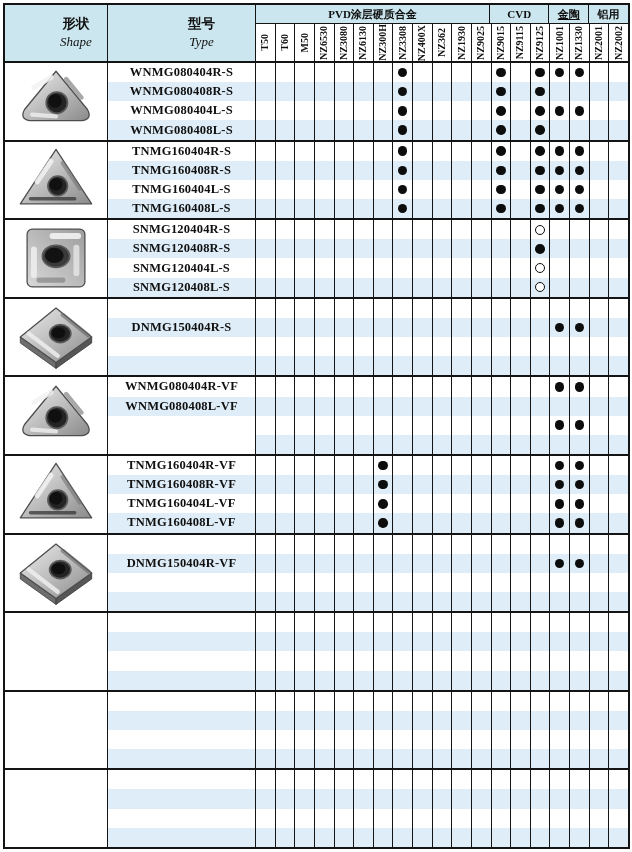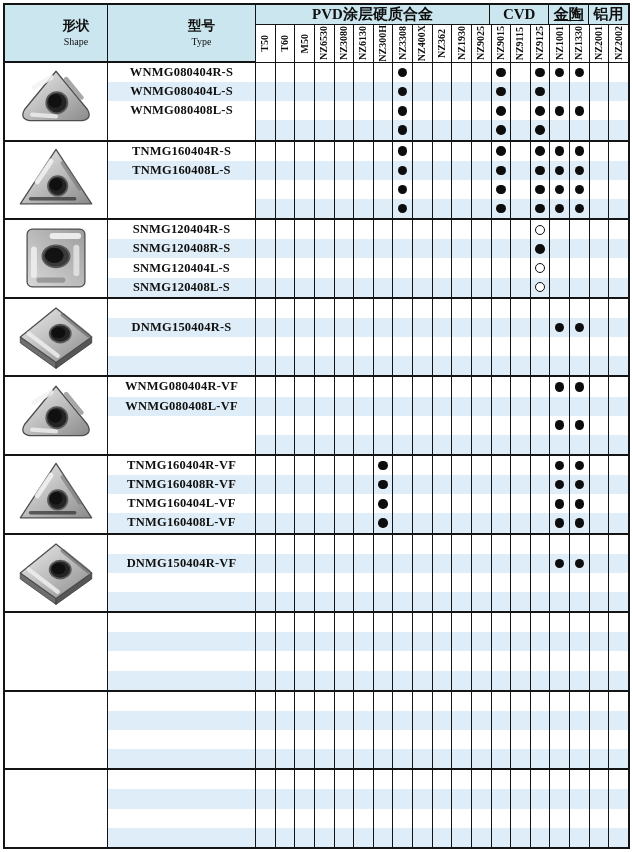--- a/index.html
+++ b/index.html
@@ -13,25 +13,25 @@
     font-family:"Liberation Serif","DejaVu Serif",serif;color:var(--ink);}
   .tbl{position:absolute;left:3px;top:3px;width:627px;height:846px;
     border:2px solid var(--grid);background:#fff;display:flex;flex-direction:column;}
   
   .hdr{display:flex;height:58px;flex:none;border-bottom:2px solid var(--grid);}
   .corner{background:var(--header-bg);display:flex;flex-direction:column;
     align-items:center;justify-content:center;line-height:1.35;padding-left:40px;}
   .shape-hdr{width:103px;border-right:1px solid var(--grid);}
   .type-hdr{width:148px;border-right:1.5px solid var(--grid);}
   .hdr-cn{font-size:13.5px;font-weight:bold;}
-  .hdr-en{font-size:10px;}
+  .hdr-en{font-size:13px;font-style:italic;}
   .cols-hdr{flex:1;display:flex;flex-direction:column;min-width:0;}
   .groups-row{height:20px;display:flex;border-bottom:1px solid var(--grid);background:var(--header-bg);}
   .group-cell{display:flex;align-items:center;justify-content:center;
-    font-size:15px;font-weight:bold;border-right:1px solid var(--grid);
+    font-size:11px;font-weight:bold;border-right:1px solid var(--grid);
     white-space:nowrap;overflow:hidden;}
   .group-cell:last-child{border-right:none;text-align:right;}
   .names-row{flex:1;display:flex;background:#fff;}
   .name-cell{flex:1 1 0;display:flex;align-items:center;justify-content:center;
     border-right:1px solid var(--grid);overflow:hidden;}
   .name-cell:last-child{border-right:none;}
   .name-cell span{writing-mode:vertical-rl;transform:rotate(180deg);
     font-size:10px;font-weight:bold;line-height:1;white-space:nowrap;}
   
   .body{flex:1;display:flex;flex-direction:column;min-height:0;}
@@ -157,20 +157,21 @@
     <path d="M50 5 L87 50 Q93 61 81 63 L19 63 Q7 61 13 50 Z" fill="url(#metal)" stroke="#4d4d4d" stroke-width="1.5" stroke-linejoin="round"></path>
     <path d="M24 24 L44 12" stroke="#f3f3f3" stroke-width="6" stroke-linecap="round" opacity="0.85"></path>
     <path d="M62 14 L80 36" stroke="#6f6f6f" stroke-width="5" stroke-linecap="round" opacity="0.6"></path>
     <path d="M22 56 L50 58" stroke="#f0f0f0" stroke-width="5" stroke-linecap="round" opacity="0.8"></path>
     <circle cx="51" cy="42" r="12.5" fill="#242424" stroke="#5a5a5a" stroke-width="2"></circle>
     <circle cx="49" cy="40" r="8" fill="#101010"></circle>
   </svg>
 </div>
         <div class="type-col">
           <div class="type-row">WNMG080404R-S</div>
+          <div class="type-row">WNMG080408R-S</div>
           <div class="type-row">WNMG080404L-S</div>
           <div class="type-row">WNMG080408L-S</div>
         </div>
         <div class="marks">
           <div class="mark-col">
             <div class="slot"></div>
             <div class="slot"></div>
             <div class="slot"></div>
             <div class="slot"></div>
           </div>
@@ -322,20 +323,22 @@
     <path d="M50 4 L92 68 L8 68 Z" fill="url(#metal)" stroke="#4d4d4d" stroke-width="1.5" stroke-linejoin="round"></path>
     <path d="M28 42 L44 18" stroke="#f3f3f3" stroke-width="6" stroke-linecap="round" opacity="0.85"></path>
     <path d="M58 20 L78 50" stroke="#6f6f6f" stroke-width="5" stroke-linecap="round" opacity="0.55"></path>
     <path d="M20 62 L72 62" stroke="#2f2f2f" stroke-width="4" stroke-linecap="round" opacity="0.7"></path>
     <circle cx="52" cy="47" r="11.5" fill="#242424" stroke="#5a5a5a" stroke-width="2"></circle>
     <circle cx="50" cy="45" r="7.5" fill="#101010"></circle>
   </svg>
 </div>
         <div class="type-col">
           <div class="type-row">TNMG160404R-S</div>
+          <div class="type-row">TNMG160408R-S</div>
+          <div class="type-row">TNMG160404L-S</div>
           <div class="type-row">TNMG160408L-S</div>
         </div>
         <div class="marks">
           <div class="mark-col">
             <div class="slot"></div>
             <div class="slot"></div>
             <div class="slot"></div>
             <div class="slot"></div>
           </div>
           <div class="mark-col">

